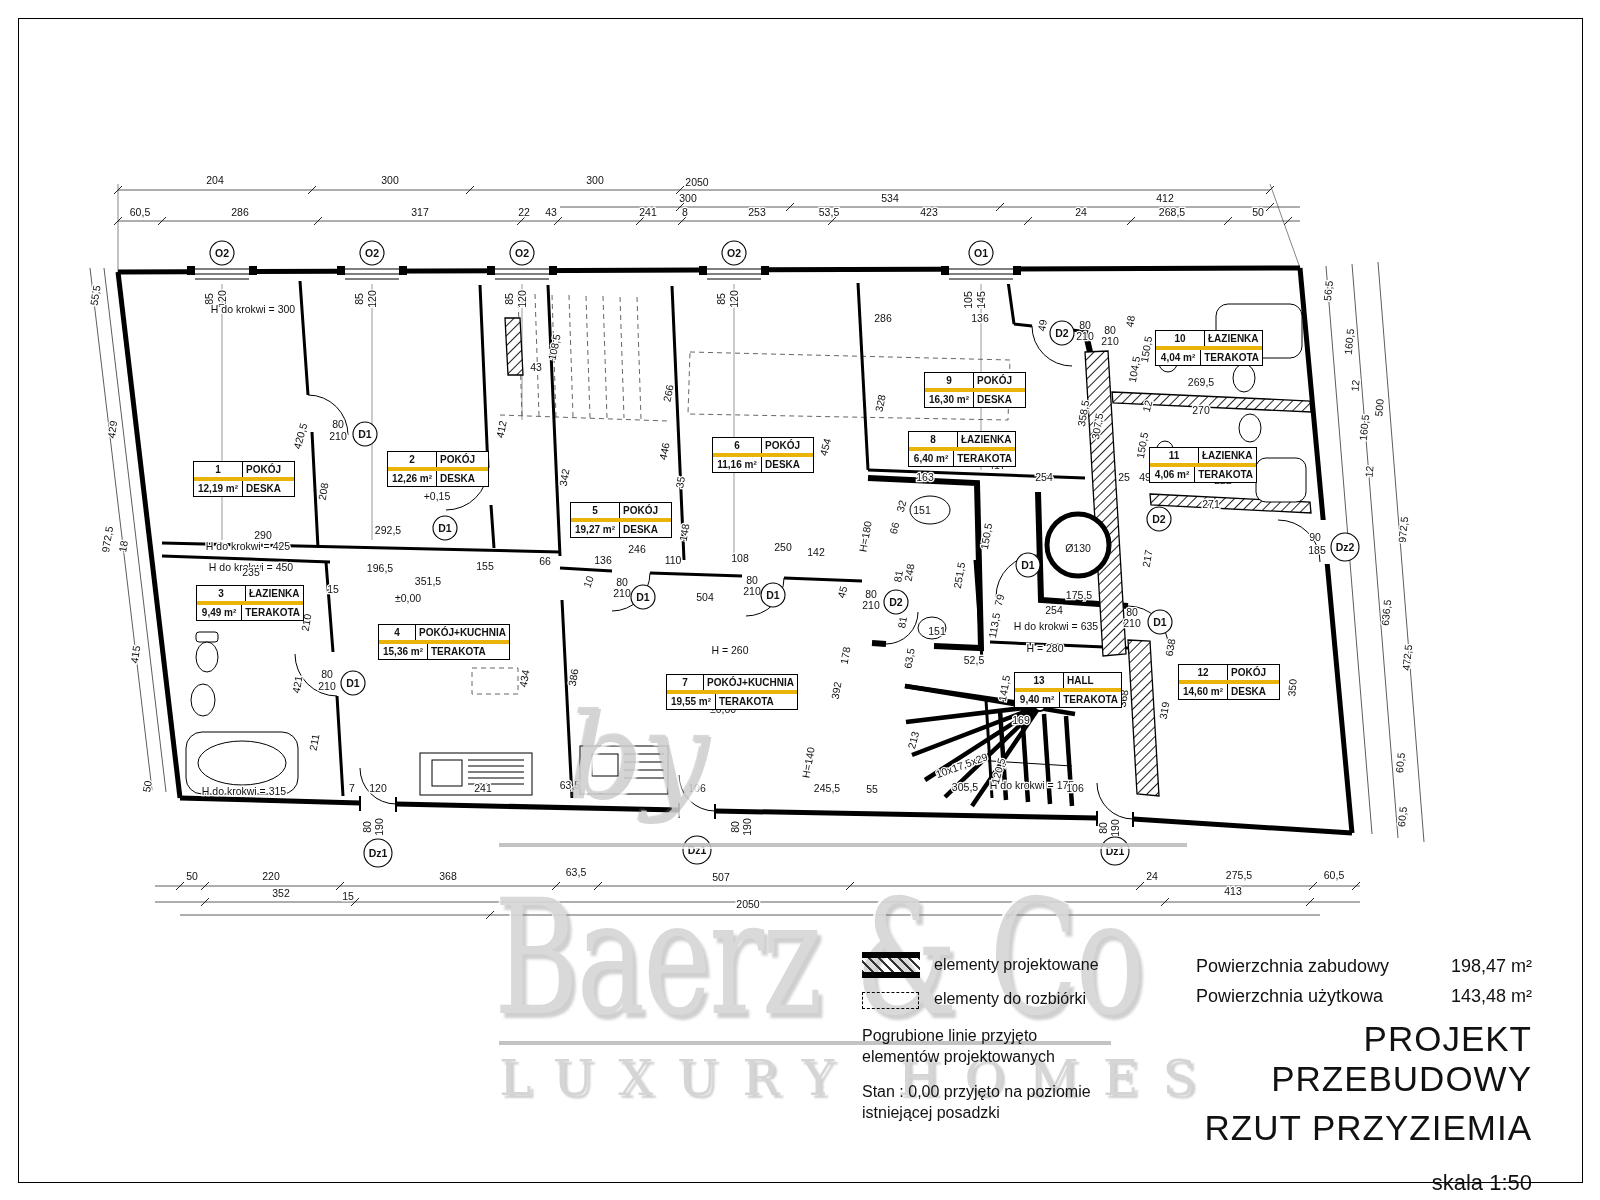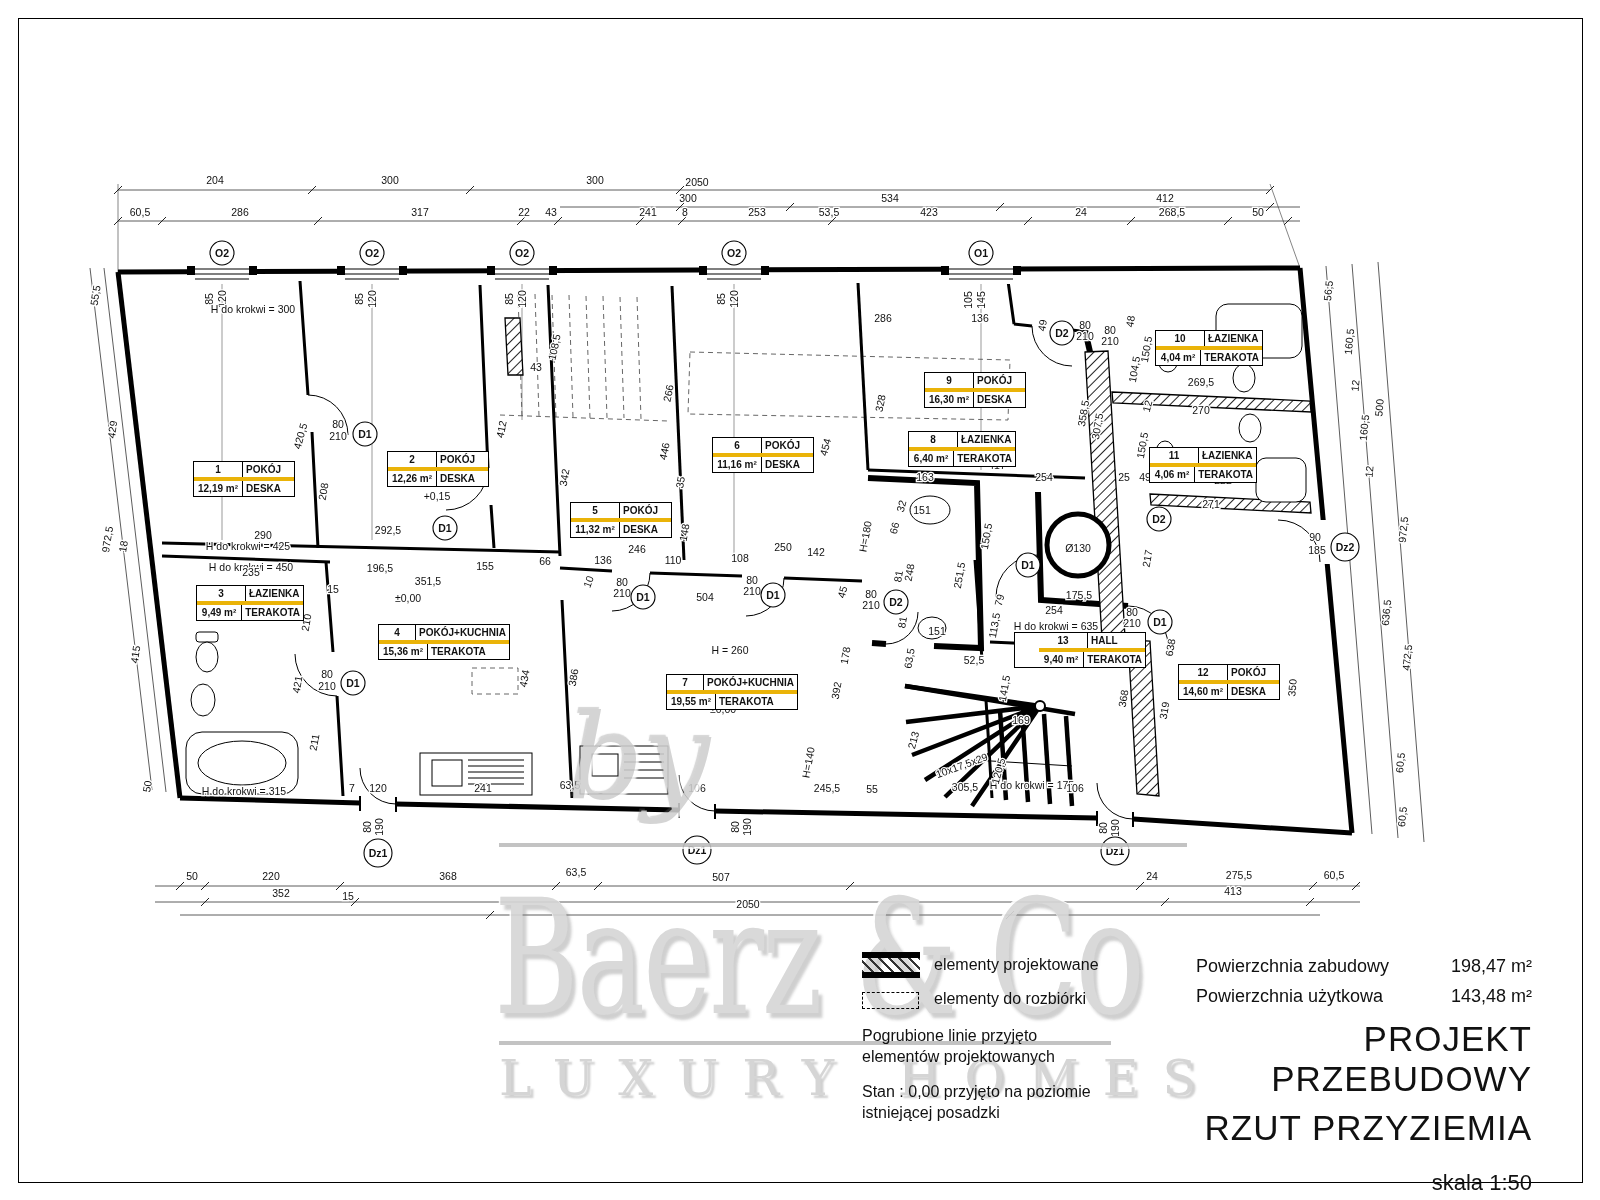--- a/index.html
+++ b/index.html
@@ -594,21 +594,21 @@
           <div class="c1">15,36 m²</div>
           <div class="c2">TERAKOTA</div>
         </div>
       </div>
       <div class="room-table" style="left: 570px; top: 502px; width: 100px;">
         <div class="r">
           <div class="c1">5</div>
           <div class="c2">POKÓJ</div>
         </div>
         <div class="r">
-          <div class="c1">11,32 m²</div>
+          <div class="c1">19,27 m²</div>
           <div class="c2">DESKA</div>
         </div>
       </div>
       <div class="room-table" style="left: 712px; top: 437px; width: 100px;">
         <div class="r">
           <div class="c1">6</div>
           <div class="c2">POKÓJ</div>
         </div>
         <div class="r">
           <div class="c1">11,16 m²</div>
@@ -668,21 +668,21 @@
       <div class="room-table" style="left: 1178px; top: 664px; width: 100px;">
         <div class="r">
           <div class="c1">12</div>
           <div class="c2">POKÓJ</div>
         </div>
         <div class="r">
           <div class="c1">14,60 m²</div>
           <div class="c2">DESKA</div>
         </div>
       </div>
-      <div class="room-table" style="left: 1014px; top: 632px; width: 106px; padding-left: 24px;">
+      <div class="room-table" style="left: 1014px; top: 672px; width: 106px;">
         <div class="r">
           <div class="c1">13</div>
           <div class="c2">HALL</div>
         </div>
         <div class="r">
           <div class="c1">9,40 m²</div>
           <div class="c2">TERAKOTA</div>
         </div>
       </div>
     </div>

